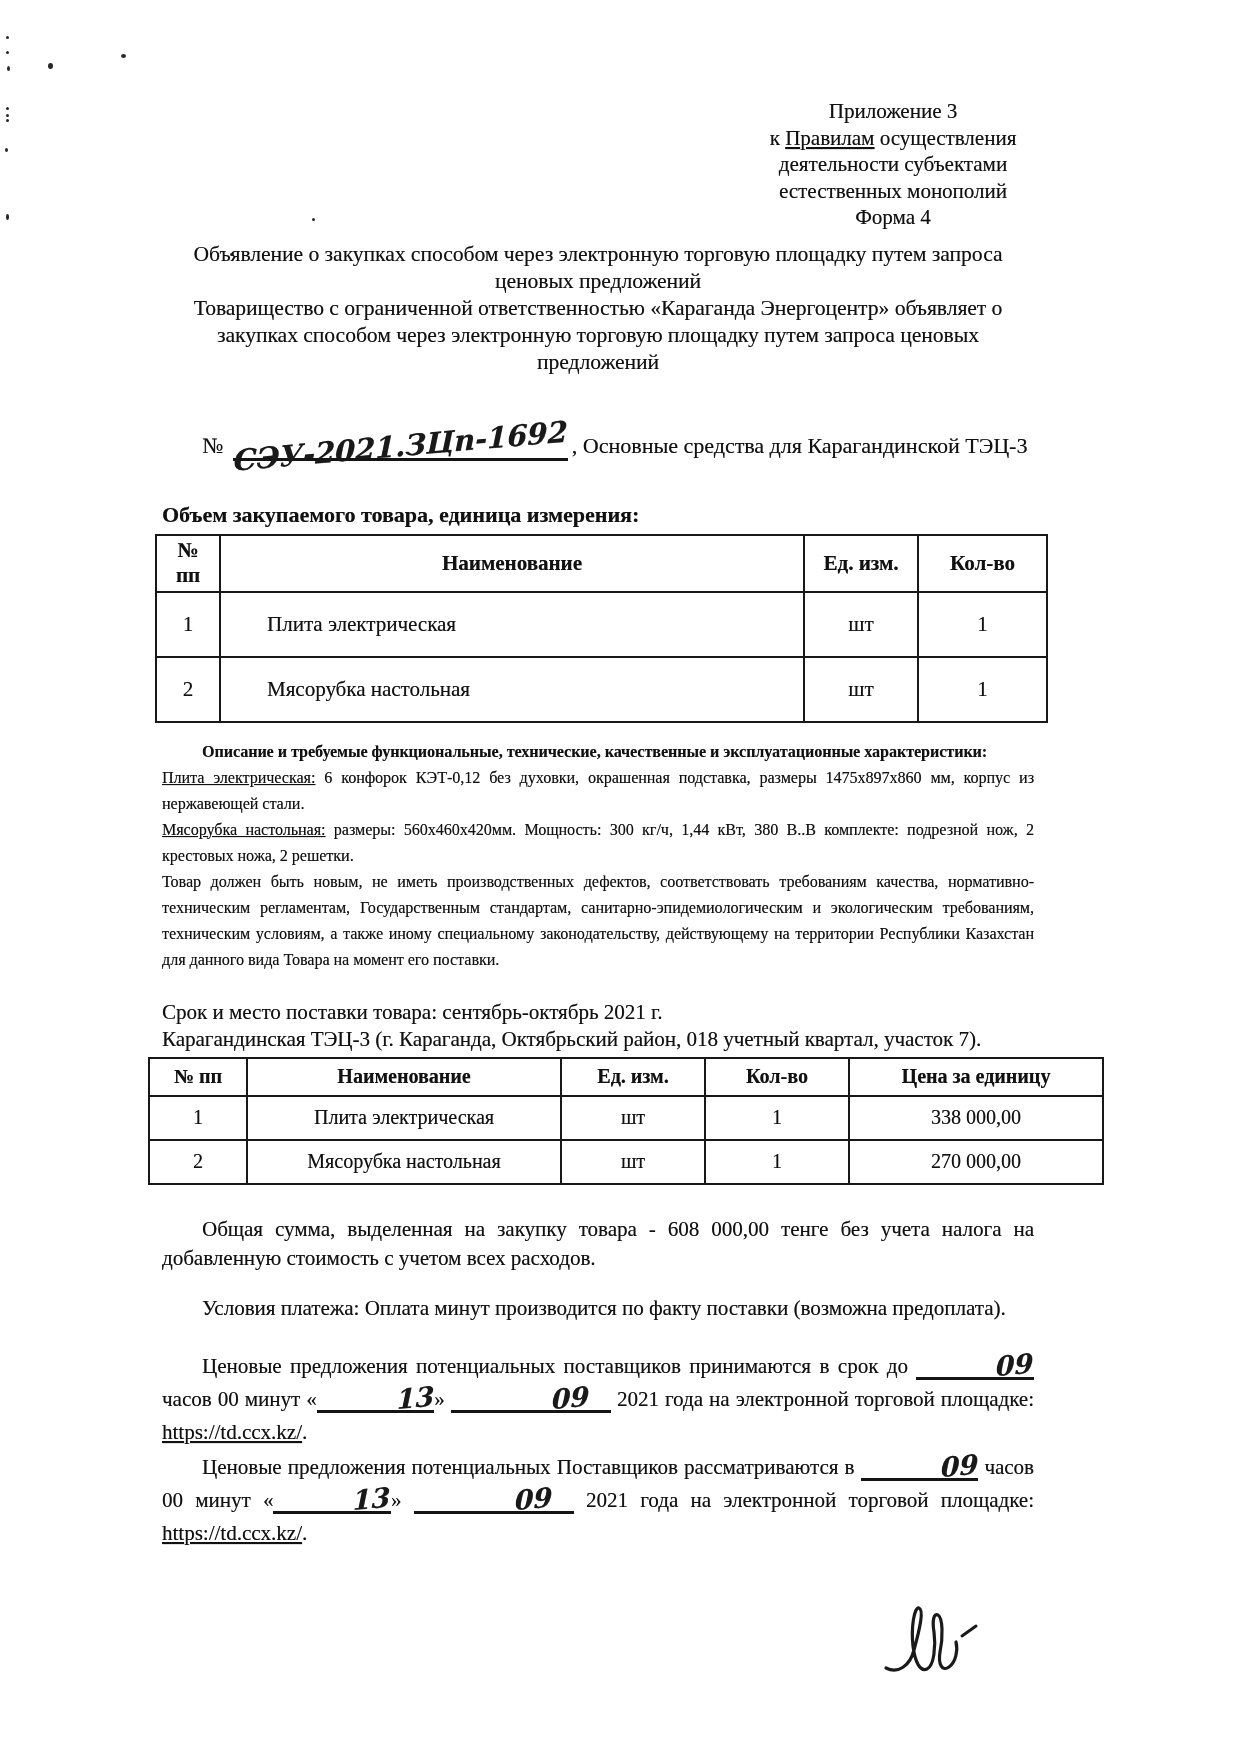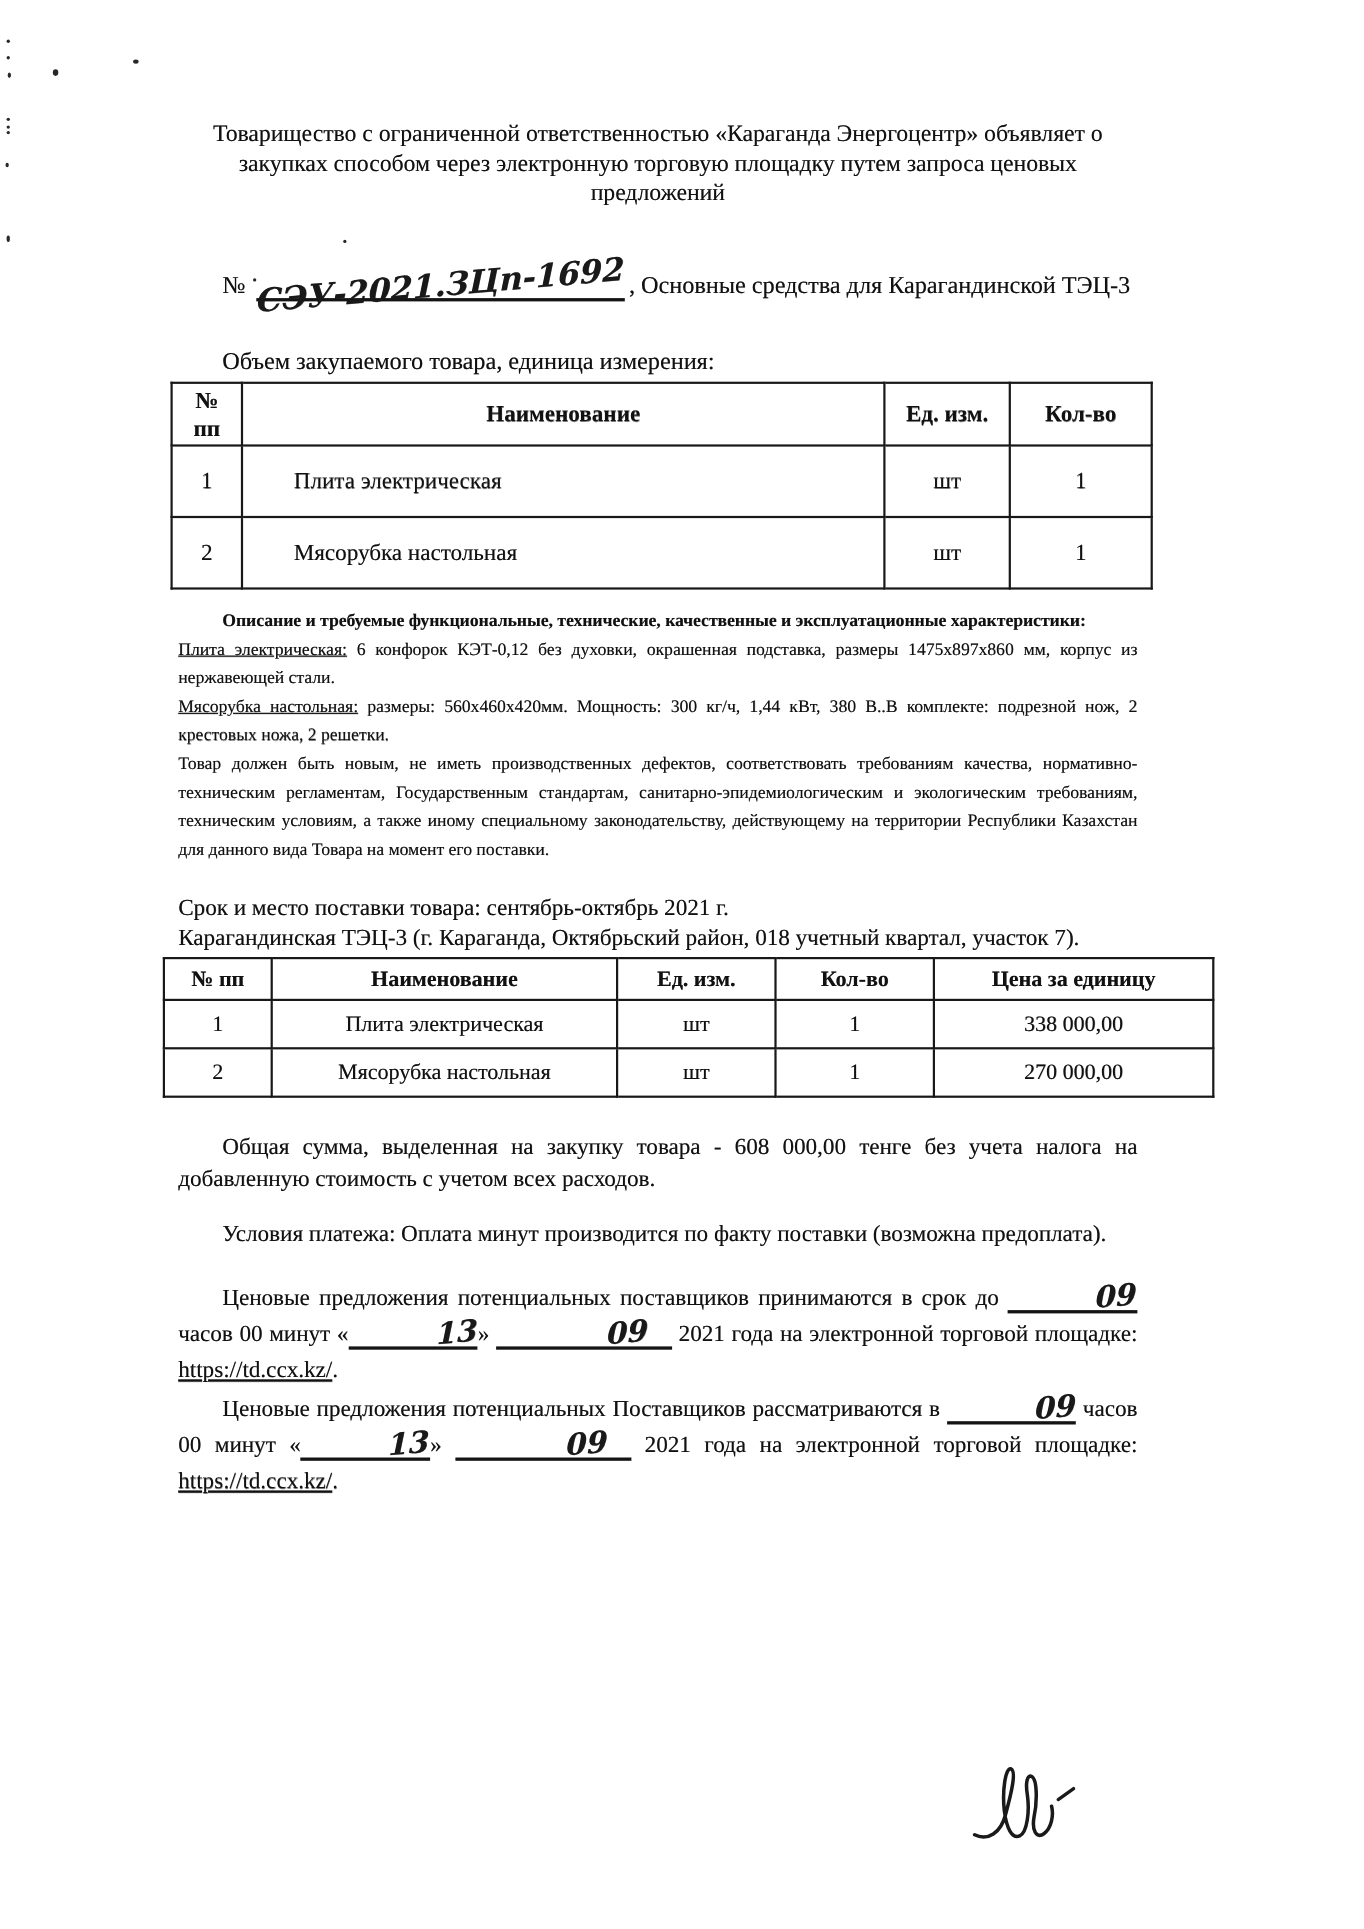--- a/index.html
+++ b/index.html
@@ -25,21 +25,21 @@
   .subject{margin-top:50px;font-size:22px;line-height:40px;padding-left:40px;white-space:nowrap;}
   .blank{display:inline-block;border-bottom:3px solid #161616;text-align:center;vertical-align:baseline;line-height:1;}
   .num-blank{min-width:255px;margin:0 4px;}
   .hw{
     font-family:"DejaVu Serif", serif;font-style:italic;font-weight:bold;
     font-size:29px;line-height:1;display:inline-block;
     transform:rotate(-5deg) skewX(-6deg);position:relative;top:3px;color:#1b1b1b;
   }
   .hw-sm{font-size:27px;}
 
-  .vol-heading{margin-top:36px;font-size:22px;font-weight:normal;margin-left:40px;}
+  .vol-heading{margin-top:36px;font-size:22px;font-weight:bold;}
 
   table{border-collapse:collapse;padding-left:14px;}
   td,th{border:2px solid #1a1a1a;padding:0 6px;}
   .t1{margin-top:6px;margin-left:-7px;width:835px;font-size:21px;table-layout:fixed;}
   .t1 th{font-weight:bold;text-align:center;height:55px;font-size:21px;}
   .t1 td{height:63px;}
   .t1 .c-num{width:50px;text-align:center;}
   .t1 .c-name{width:570px;}
   .t1 td.c-name{padding-left:46px;}
   .t1 .c-unit{width:100px;text-align:center;}
@@ -88,22 +88,30 @@
     <div class="speck" style="left:6px;top:114px;width:3px;height:3px;"></div>
     <div class="speck" style="left:6px;top:119px;width:3px;height:3px;"></div>
     <div class="speck" style="left:5px;top:148px;width:3px;height:4px;"></div>
     <div class="speck" style="left:6px;top:214px;width:3px;height:6px;"></div>
     <div class="speck" style="left:312px;top:218px;width:3px;height:3px;"></div>
     <div class="speck" style="left:230px;top:253px;width:3px;height:3px;"></div>
   </div>
 
   <div class="content">
 
+    <div class="appendix">
+      <p><span>Приложение 3</span></p>
+      <p><span>к </span><span class="u">Правилам</span><span> осуществления</span></p>
+      <p><span>деятельности субъектами</span></p>
+      <p><span>естественных монополий</span></p>
+      <p><span>Форма 4</span></p>
+    </div>
 
     <div class="announcement">
+      <p>Объявление о закупках способом через электронную торговую площадку путем запроса ценовых предложений</p>
       <p>Товарищество с ограниченной ответственностью «Караганда Энергоцентр» объявляет о закупках способом через электронную торговую площадку путем запроса ценовых предложений</p>
     </div>
 
     <p class="subject">
       <span>№</span>
       <span class="blank num-blank"><span class="hw">СЭУ-2021.ЗЦп-1692</span></span><span class="b">, Основные средства для Карагандинской ТЭЦ-3</span>
     </p>
 
     <p class="vol-heading">Объем закупаемого товара, единица измерения:</p>
 

